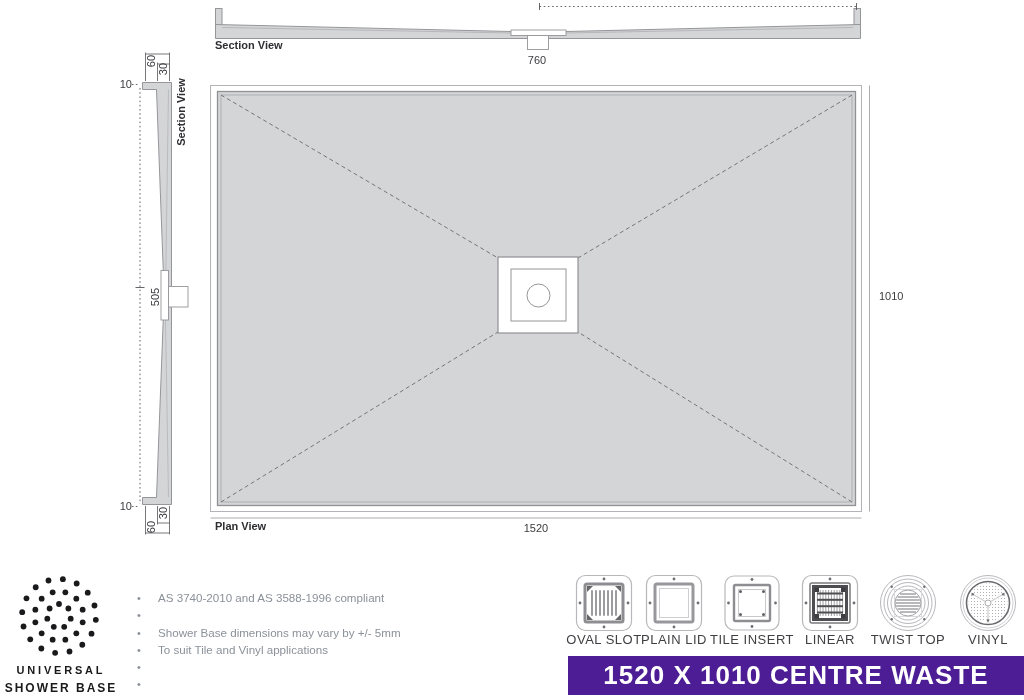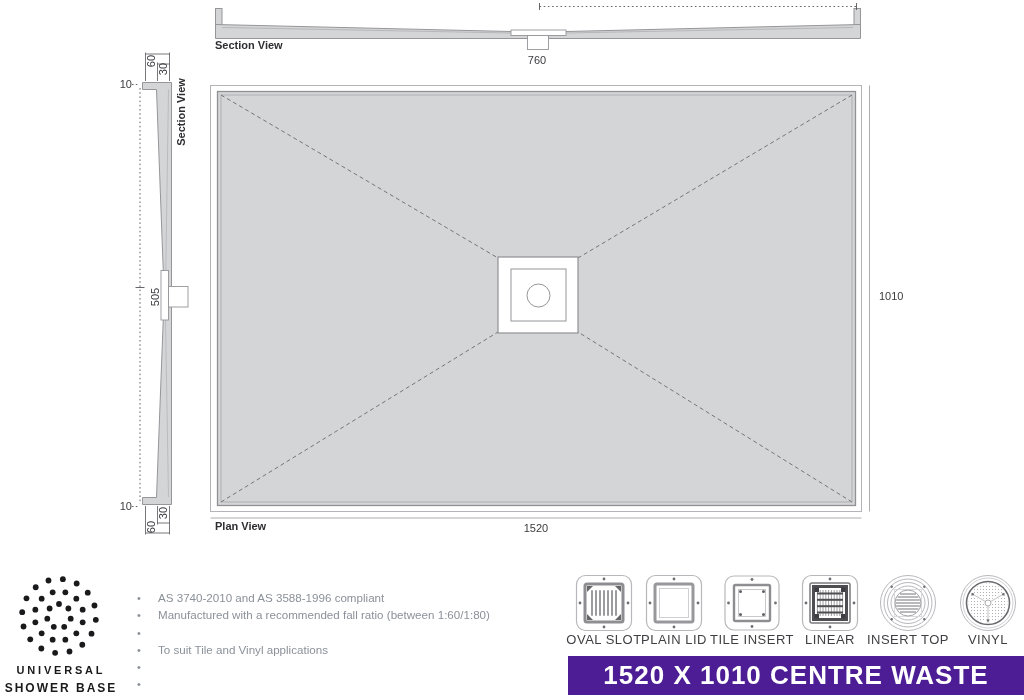--- a/index.html
+++ b/index.html
@@ -274,41 +274,41 @@
   <div class="logoline" id="logo1">UNIVERSAL</div>
   <div class="logoline" id="logo2">SHOWER BASE</div>
 
   <ul class="features">
     <li>
         <span class="bdot">•</span>
         <span>AS 3740-2010 and AS 3588-1996 compliant</span>
       </li>
     <li>
         <span class="bdot">•</span>
-        <span>Manufactured with a recommended fall ratio (between 1:60/1:80)</span>
-      </li>
-    <li>
-        <span class="bdot">•</span>
+      </li>
+    <li>
+        <span class="bdot">•</span>
+        <span>Shower Base dimensions may vary by +/- 5mm</span>
       </li>
     <li>
         <span class="bdot">•</span>
         <span>To suit Tile and Vinyl applications</span>
       </li>
     <li>
         <span class="bdot">•</span>
       </li>
     <li>
         <span class="bdot">•</span>
       </li>
   </ul>
 
   <div class="lbl optlbl" style="left:556px;">OVAL SLOT</div>
   <div class="lbl optlbl" style="left:626px;">PLAIN LID</div>
   <div class="lbl optlbl" style="left:704px;">TILE INSERT</div>
   <div class="lbl optlbl" style="left:782px;">LINEAR</div>
-  <div class="lbl optlbl" style="left:860px;">INSERT TOP</div>
+  <div class="lbl optlbl" style="left:860px;">TWIST TOP</div>
   <div class="lbl optlbl" style="left:940px;">VINYL</div>
 
   <div class="banner" style="background: #4c1d95;">
     <span>1520 X 1010 CENTRE WASTE</span>
   </div>
 
 </div>
 
 </body></html>

